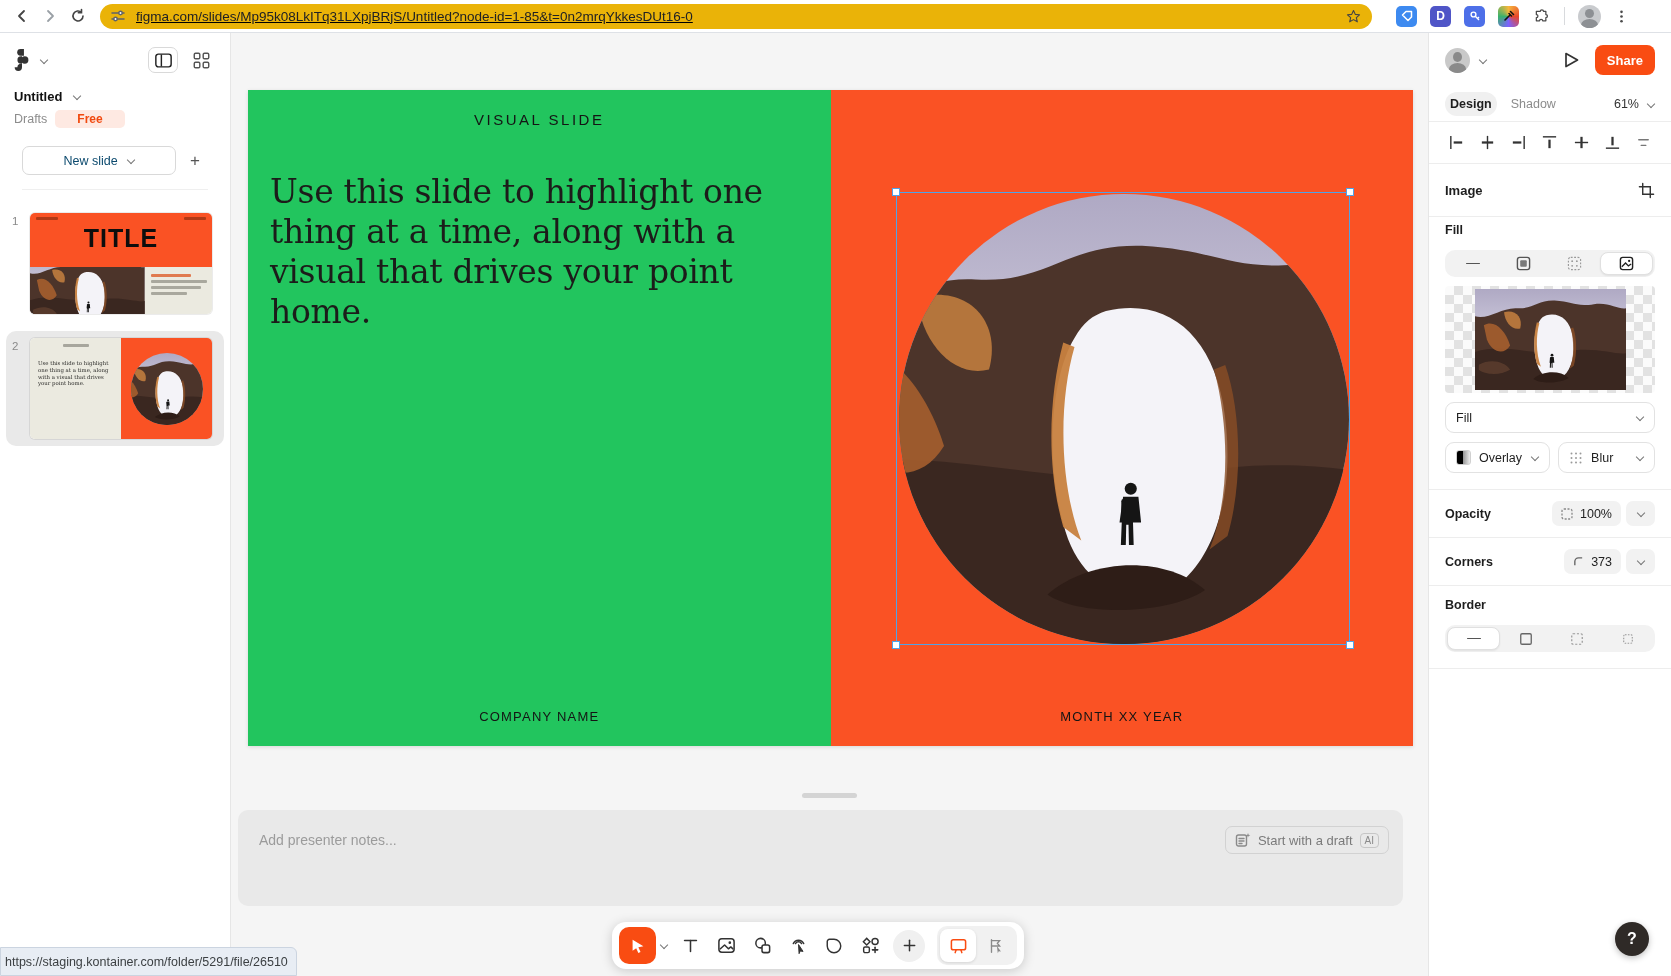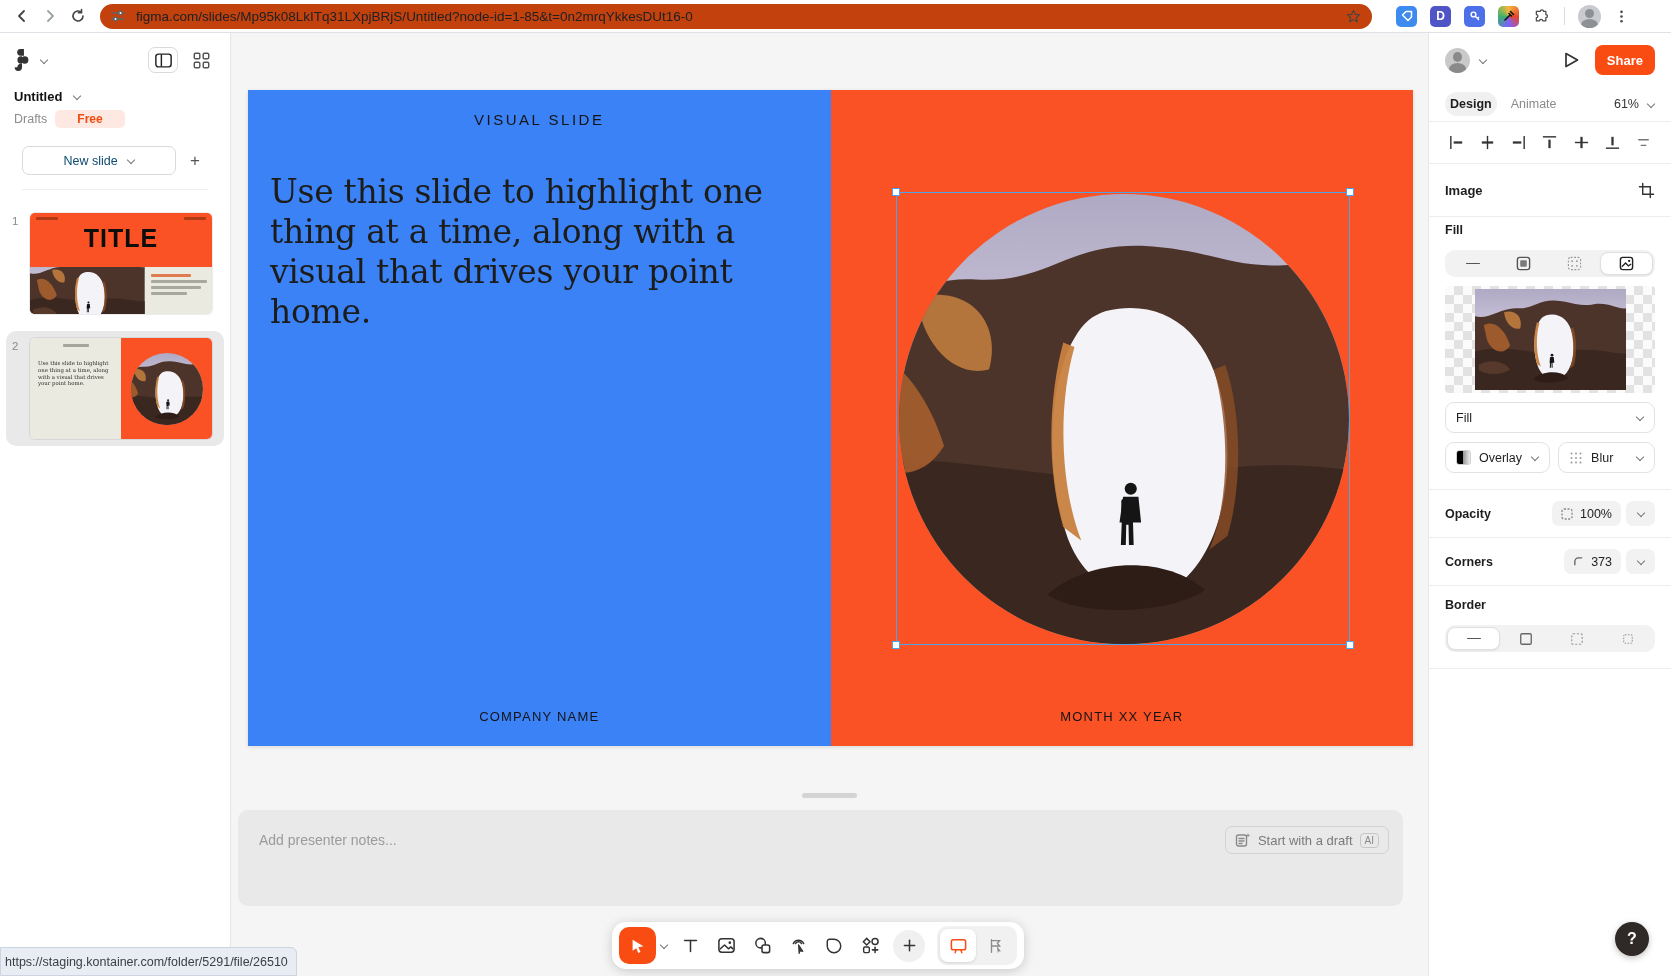--- a/index.html
+++ b/index.html
@@ -4,21 +4,21 @@
 <style>
   * { margin:0; padding:0; box-sizing:border-box; }
   html,body { width:1671px; height:976px; overflow:hidden; font-family:"Liberation Sans",sans-serif; background:#F5F5F5; }
   .chev { width:9px; height:9px; position:relative; display:inline-block; flex:none; }
   .chev::before { content:""; position:absolute; left:2px; top:1px; width:5px; height:5px; border-right:1.4px solid #777; border-bottom:1.4px solid #777; transform:rotate(45deg); }
   svg { display:block; }
 
   
   .chrome { position:absolute; left:0; top:0; width:1671px; height:33px; background:#fff; border-bottom:1px solid #DEE1E6; display:flex; align-items:center; z-index:50; }
   .nav-ic { width:28px; height:28px; display:flex; align-items:center; justify-content:center; border-radius:50%; flex:none; }
-  .url-pill { margin-left:8px; width:1272px; height:25px; background:#c2410c; border-radius:13px; display:flex; align-items:center; padding:0 10px; }
+  .url-pill { margin-left:8px; width:1272px; height:25px; background:#eab308; border-radius:13px; display:flex; align-items:center; padding:0 10px;text-decoration:underline; }
   .url-text { font-size:13.5px; color:#202124; margin-left:10px; white-space:nowrap; overflow:hidden; flex:1; }
   .ext { width:21px; height:21px; border-radius:5px; display:flex; align-items:center; justify-content:center; font-size:12px; font-weight:bold; color:#fff; flex:none; }
   .chrome-right { display:flex; align-items:center; gap:13px; margin-left:24px; }
   .avatar-sm { width:23px; height:23px; border-radius:50%; background:#C9CBCE; position:relative; overflow:hidden; }
   .avatar-sm::before { content:""; position:absolute; left:7px; top:4px; width:9px; height:9px; border-radius:50%; background:#8D9094; }
   .avatar-sm::after { content:""; position:absolute; left:3px; top:14px; width:17px; height:12px; border-radius:50%; background:#8D9094; }
 
   
   .app { position:absolute; left:0; top:33px; width:1671px; height:943px; }
   .sidebar { position:absolute; left:0; top:0; width:231px; height:943px; background:#fff; border-right:1px solid #E6E6E6; }
@@ -48,21 +48,21 @@
   .t1-side { position:absolute; right:0; top:53%; width:37%; bottom:0; background:#EBEAE0; padding:7px 6px; }
   .mini-line { height:3px; border-radius:1px; background:#A9A89E; margin-bottom:3px; }
   .t2-left { position:absolute; inset:0 50% 0 0; background:#EBEAE0; }
   .t2-right { position:absolute; inset:0 0 0 50%; background:#FA5224; }
   .t2-circle { position:absolute; left:50%; top:50%; transform:translate(-50%,-50%); width:72px; height:72px; border-radius:50%; overflow:hidden; }
   .t2-body { position:absolute; left:8px; top:22px; width:76px; font-family:"DejaVu Serif",serif; font-size:5.4px; line-height:1.25; color:#2A2A28; }
   .t2-dash { position:absolute; top:6px; left:50%; transform:translateX(-50%); width:26px; height:3px; background:#6F6E66; opacity:.55; border-radius:1px; }
 
   
   .slide { position:absolute; left:17px; top:57px; width:1165px; height:656px; box-shadow:0 1px 4px rgba(0,0,0,.12); display:flex; }
-  .slide-left { width:50%; height:100%; background:#3b82f6; position:relative; }
+  .slide-left { width:50%; height:100%; background:#22c55e; position:relative; }
   .slide-right { width:50%; height:100%; background:#FA5224; position:relative; }
   .eyebrow { position:absolute; left:0; right:0; top:21px; text-align:center; font-size:15px; letter-spacing:2.5px; color:#141414; }
   .slide-body { position:absolute; left:22px; top:82px; width:505px; font-family:"DejaVu Serif",serif; font-size:33px; line-height:40px; color:#1C1C1A; letter-spacing:-0.3px; }
   .slide-footer { position:absolute; left:0; right:0; bottom:22px; text-align:center; font-size:13px; letter-spacing:1.2px; color:#141414; }
   .img-circle { position:absolute; left:68px; top:104px; width:450px; height:450px; border-radius:50%; overflow:hidden; }
   .sel-box { position:absolute; left:65px; top:102px; width:454px; height:453px; border:1.5px solid #4FA3E8; pointer-events:none; }
   .handle { position:absolute; width:8px; height:8px; background:#fff; border:1.5px solid #4FA3E8; }
   .h-tl{left:-5px;top:-5px;} .h-tr{right:-5px;top:-5px;} .h-bl{left:-5px;bottom:-5px;} .h-br{right:-5px;bottom:-5px;}
 
   .drag-handle { position:absolute; left:571px; top:760px; width:55px; height:5px; border-radius:3px; background:#D4D4D4; }
@@ -485,21 +485,21 @@
       <div style="margin-left:auto">
         <svg width="20" height="20" viewBox="0 0 20 20">
             <path d="M5 3.5 L16.5 10 L5 16.5 Z" fill="none" stroke="#333" stroke-width="1.7" stroke-linejoin="round"></path>
           </svg>
       </div>
       <div class="share-btn">Share</div>
     </div>
 
     <div class="p-tabs">
       <span class="tab-design">Design</span>
-      <span class="tab-animate">Animate</span>
+      <span class="tab-animate">Shadow</span>
       <div class="zoom-grp">
         <span>61%</span>
         <span class="chev"></span>
       </div>
     </div>
 
     <div class="p-divider"></div>
 
     <div class="p-align">
       <div class="al-ic">

